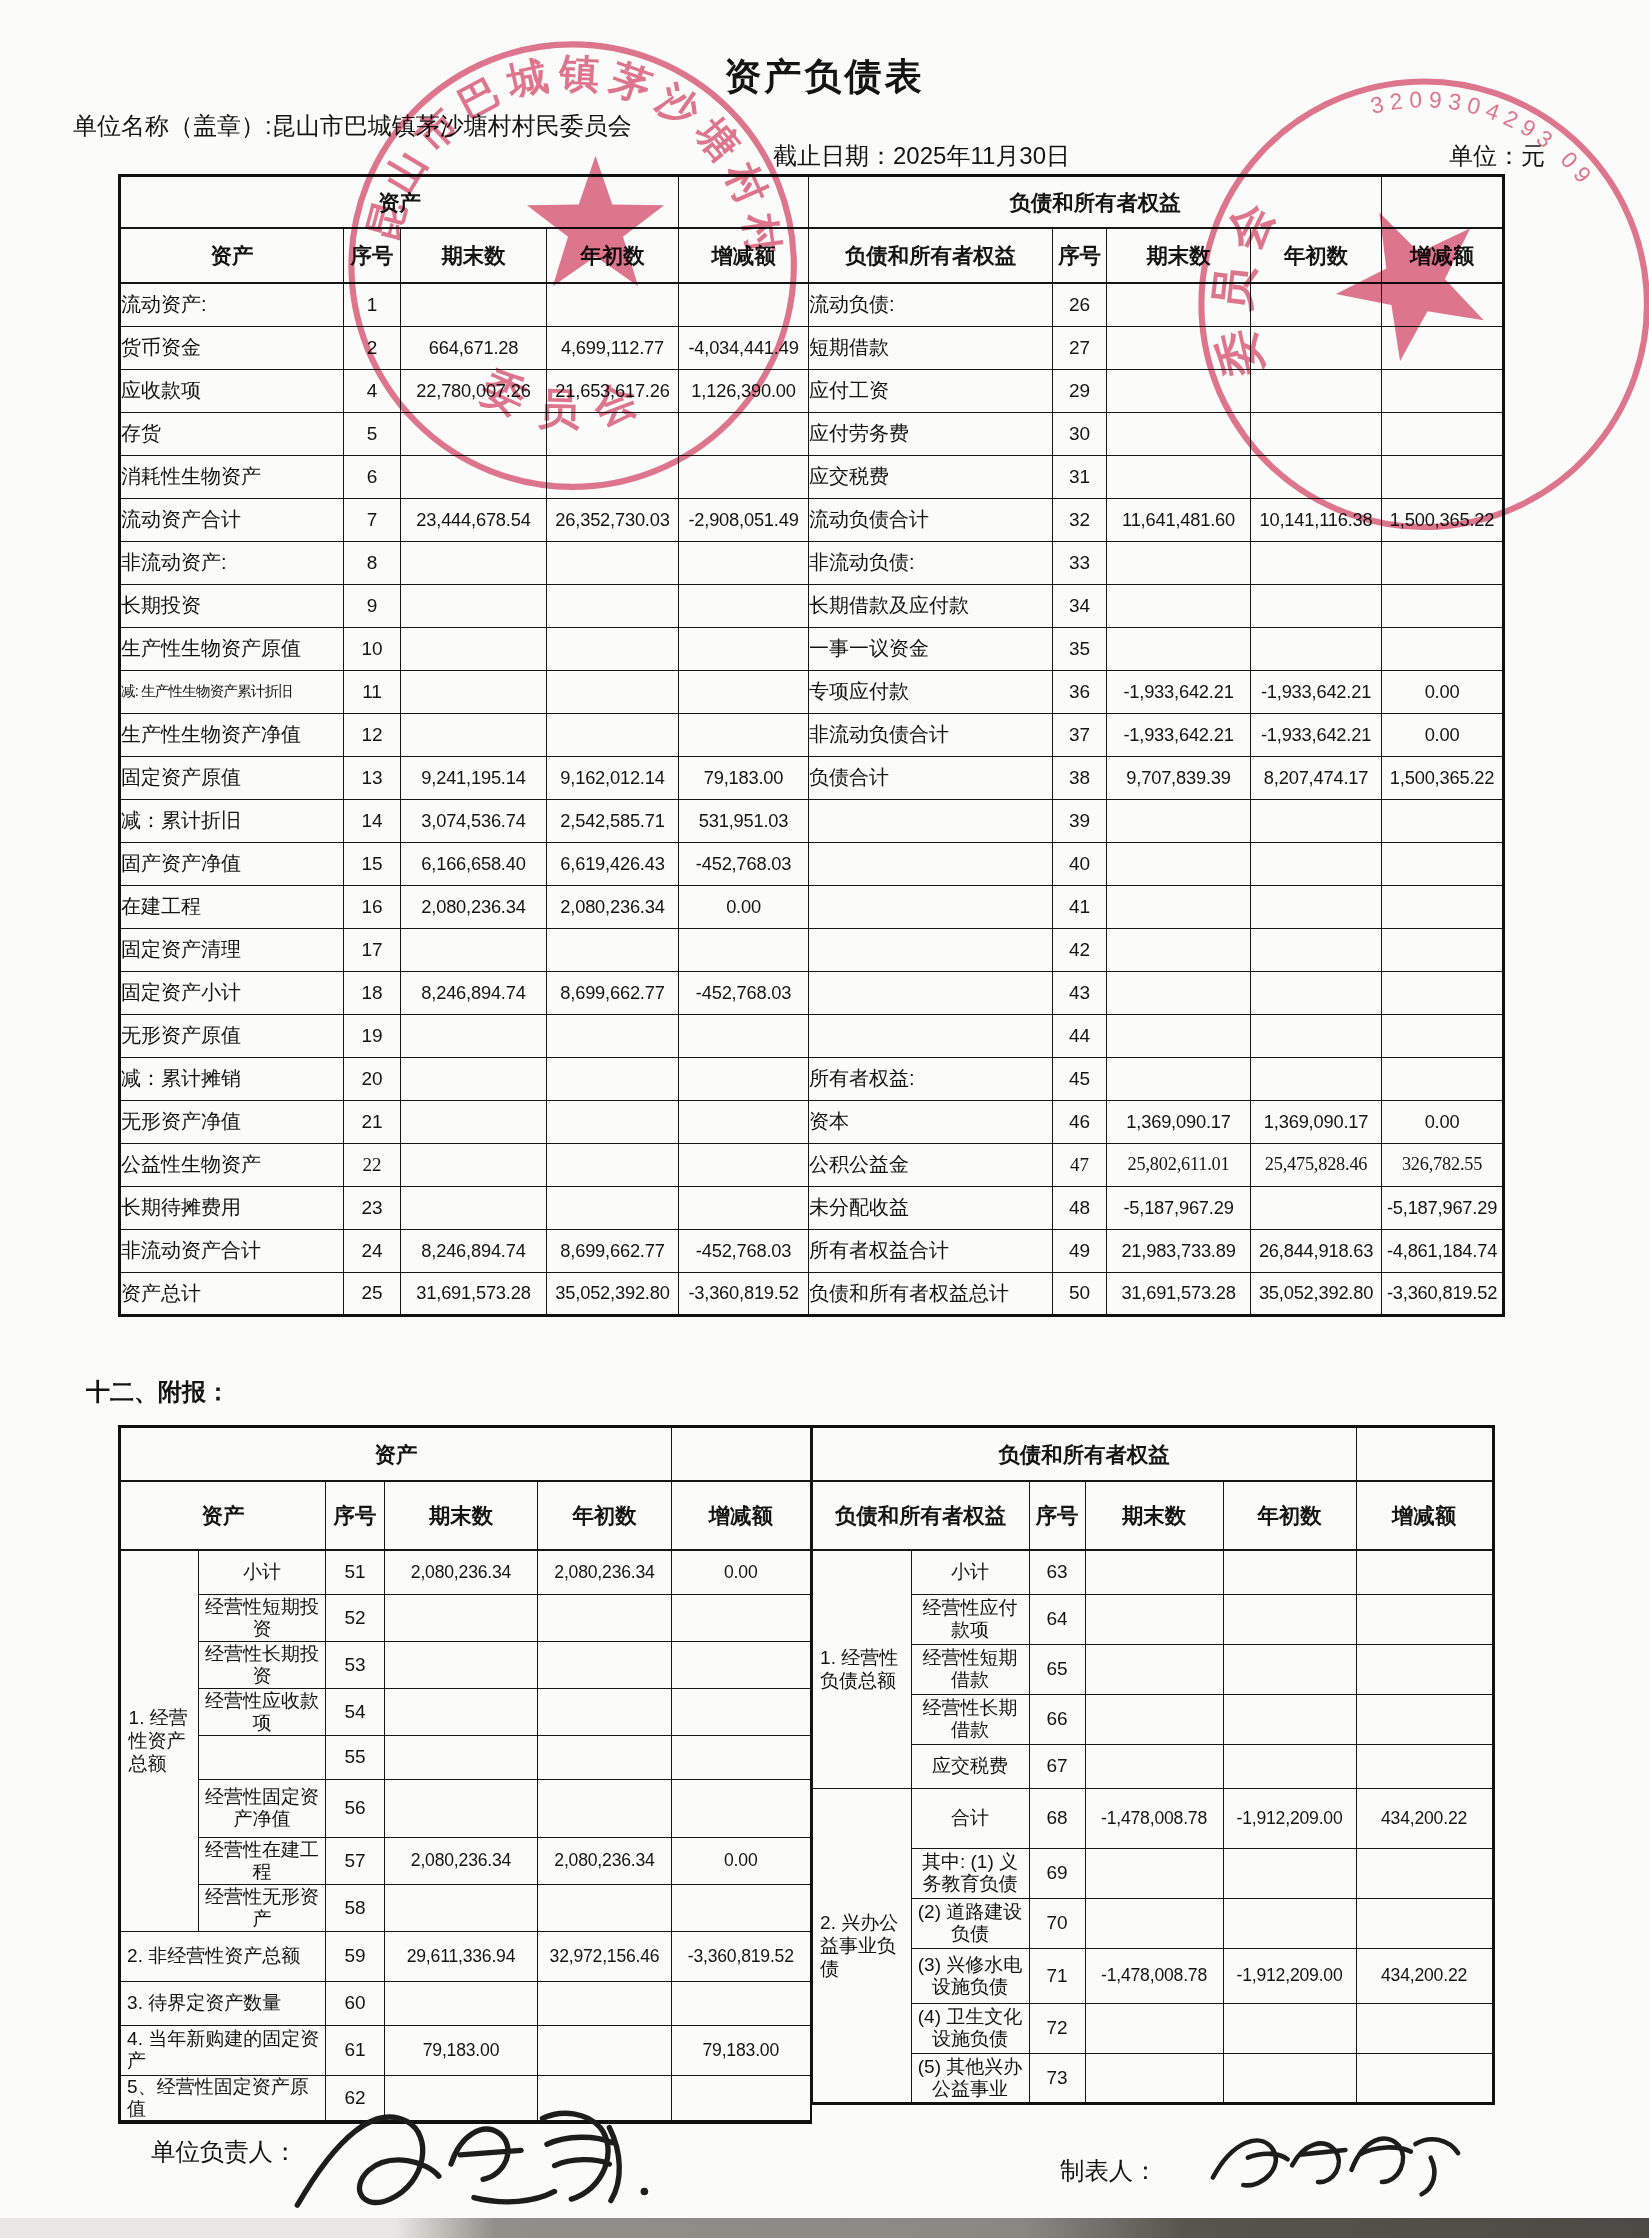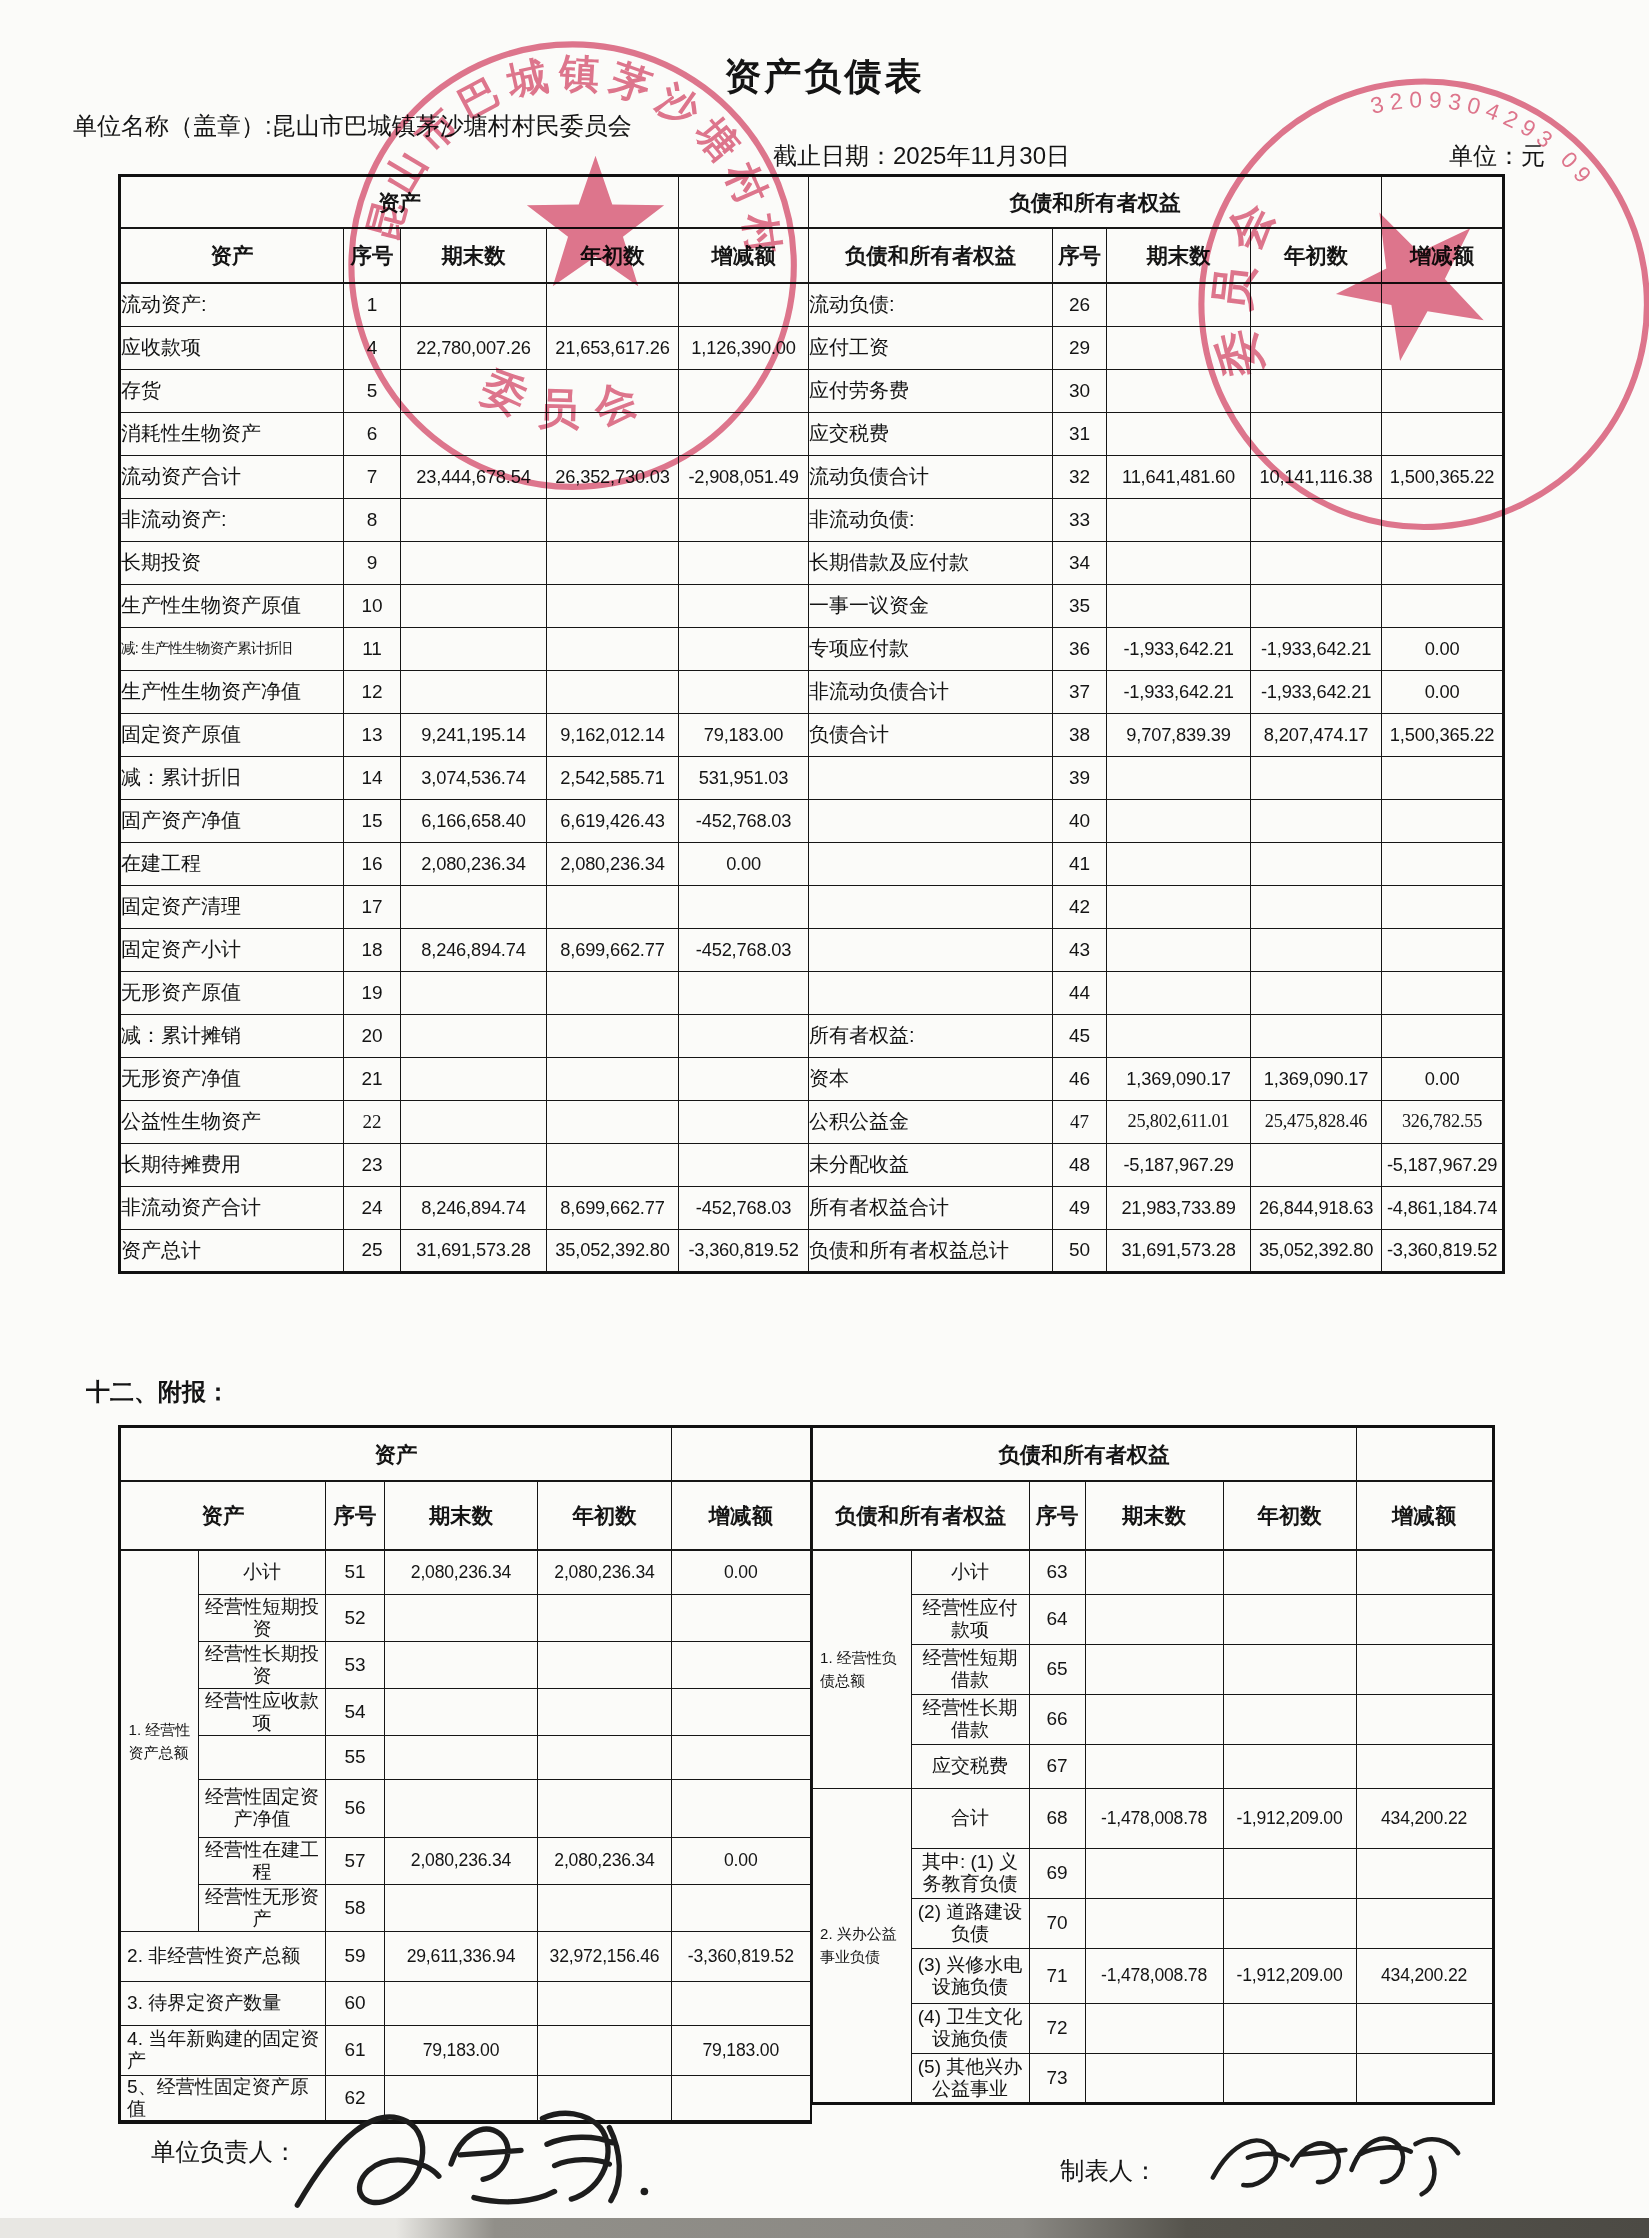--- a/index.html
+++ b/index.html
@@ -25,21 +25,21 @@
   .h2B th{height:67px;border-bottom-width:2.3px;}
   .lbl{text-align:left;font-size:20px;line-height:23px;}
   .i0{padding-left:6.1px;}
   .i1{padding-left:26px;}
   .i2{padding-left:43px;}
   .i3{padding-left:60px;}
   .sm{font-size:14.5px;letter-spacing:-0.8px;}
   .num{text-align:center;font-size:18.3px;letter-spacing:-0.2px;white-space:nowrap;}
   .no{text-align:center;font-size:19px;}
   .t2 .item{text-align:center;font-size:19px;line-height:22px;padding:0 3.1px;}
-  .t2 .grp{text-align:left;font-size:15px;line-height:23px;padding:0 7.6px;}
+  .t2 .grp{text-align:left;font-size:19px;line-height:23px;padding:0 7.6px;}
   .t2 .full{text-align:left;font-size:19px;line-height:22px;padding-left:6.1px;}
   .t2 .num{font-size:17.6px;}
   .titleL{text-align:center;}
   .titleR{text-align:left;padding-left:29px;font-weight:600;font-size:21.4px;}
   .stamp{mix-blend-mode:multiply;opacity:.78;pointer-events:none;}
   .graystrip{left:0;bottom:0;width:1649px;height:21.4px;
      background:linear-gradient(90deg,#e8e7e3 0%,#e8e7e3 24%,#918f89 30%,#8a8883 62%,#56544d 72%,#4c4a44 100%);}
 </style>
 </head>
 <body>
@@ -91,20 +91,32 @@
           <td class="num"></td>
           <td class="num"></td>
           <td class="num"></td>
           <td class="lbl i0">流动负债:</td>
           <td class="no">26</td>
           <td class="num"></td>
           <td class="num"></td>
           <td class="num"></td>
         </tr>
         <tr style="height: 43px;">
+          <td class="lbl i1">货币资金</td>
+          <td class="no">2</td>
+          <td class="num">664,671.28</td>
+          <td class="num">4,699,112.77</td>
+          <td class="num">-4,034,441.49</td>
+          <td class="lbl i1">短期借款</td>
+          <td class="no">27</td>
+          <td class="num"></td>
+          <td class="num"></td>
+          <td class="num"></td>
+        </tr>
+        <tr style="height: 43px;">
           <td class="lbl i1">应收款项</td>
           <td class="no">4</td>
           <td class="num">22,780,007.26</td>
           <td class="num">21,653,617.26</td>
           <td class="num">1,126,390.00</td>
           <td class="lbl i1">应付工资</td>
           <td class="no">29</td>
           <td class="num"></td>
           <td class="num"></td>
           <td class="num"></td>

